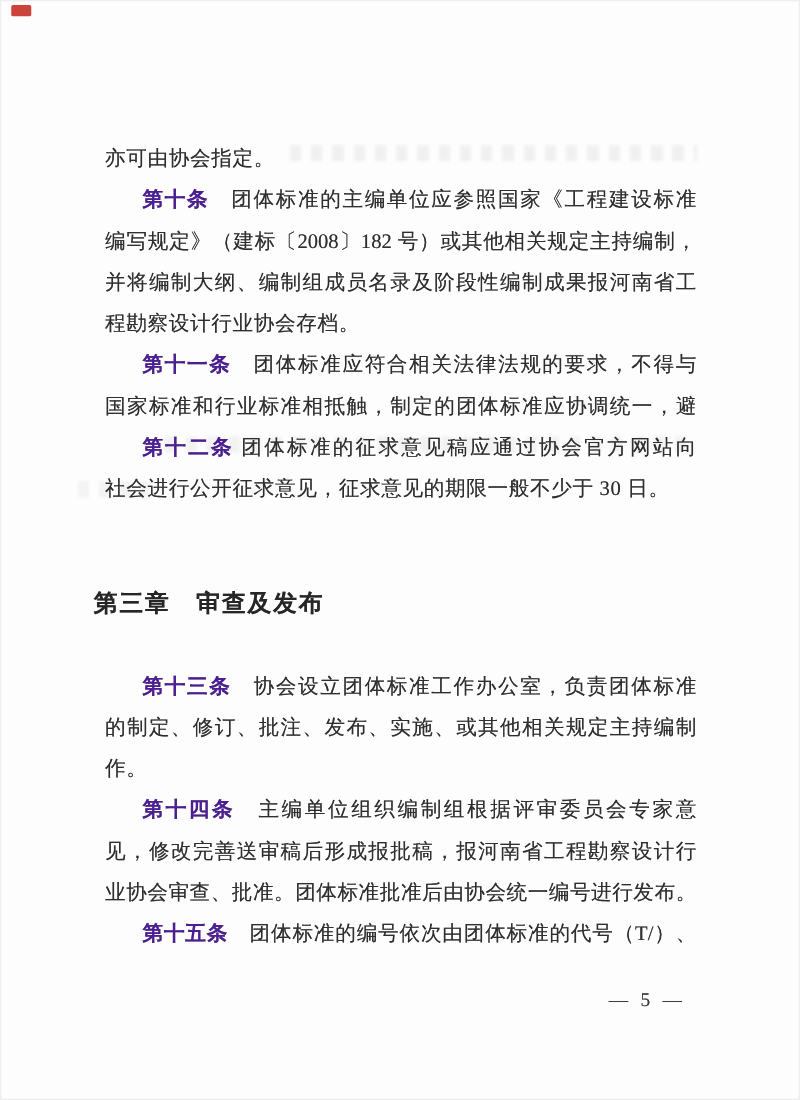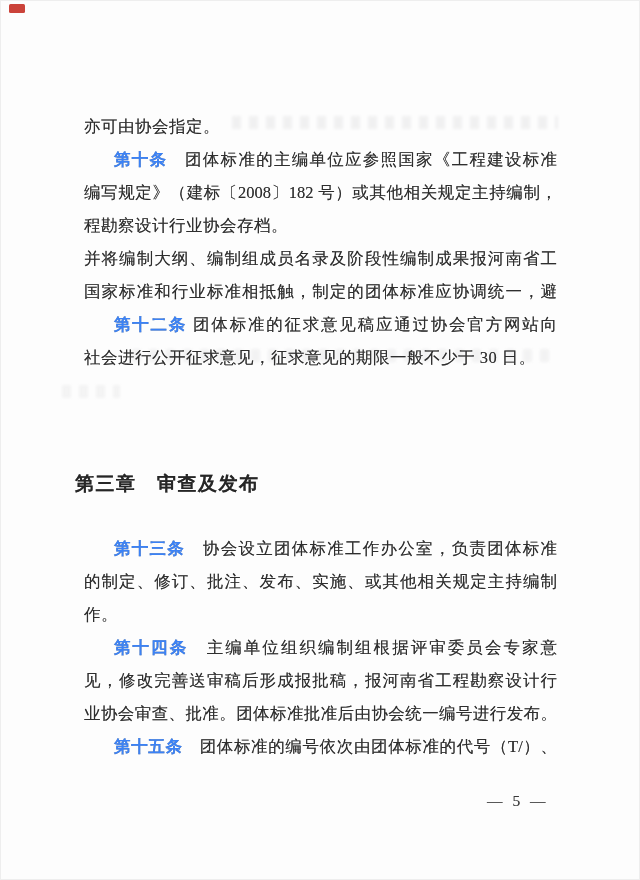--- a/index.html
+++ b/index.html
@@ -26,21 +26,21 @@
     text-shadow:0 0 .4px rgba(40,40,40,.55);
     text-align:left;
   }
   .line.just{
     letter-spacing:0;
     text-align:justify;
     text-align-last:justify;
     text-justify:inter-character;
   }
   .line.ind{padding-left:30px;}
-  .line b{font-weight:bold;color:#3b82f6;margin-top:12px;}
+  .line b{font-weight:bold;color:#4c1d95;margin-top:12px;}
   .chapter{
     position:absolute;left:75px;top:467px;width:473px;
     text-align:left;font-size:19px;font-weight:bold;
     line-height:33px;letter-spacing:1.5px;color:#262626;
     text-shadow:0 0 .4px rgba(40,40,40,.6);
   }
   .pagenum{
     position:absolute;left:487px;top:792px;
     font-size:15.5px;color:#3a3a3a;letter-spacing:3px;
     text-shadow:0 0 .3px rgba(40,40,40,.5);
@@ -64,22 +64,23 @@
   <div class="red-mark"></div>
 
   <div class="smudge s1"></div>
   <div class="smudge s2"></div>
   <div class="smudge s3"></div>
 
   <div class="tb" id="block-top">
       <div class="line">亦可由协会指定。</div>
       <div class="line just ind"><b>第十条</b>　团体标准的主编单位应参照国家《工程建设标准</div>
       <div class="line just">编写规定》（建标〔2008〕182 号）或其他相关规定主持编制，</div>
+      <div class="line just">并将编制大纲、编制组成员名录及阶段性编制成果报河南省工</div>
       <div class="line">程勘察设计行业协会存档。</div>
-      <div class="line just">并将编制大纲、编制组成员名录及阶段性编制成果报河南省工</div>
+      <div class="line just ind"><b>第十一条</b>　团体标准应符合相关法律法规的要求，不得与</div>
       <div class="line just">国家标准和行业标准相抵触，制定的团体标准应协调统一，避</div>
       <div class="line just ind"><b>第十二条</b> 团体标准的征求意见稿应通过协会官方网站向</div>
       <div class="line">社会进行公开征求意见，征求意见的期限一般不少于 30 日。</div>
     </div>
 
   <div class="chapter">第三章　审查及发布</div>
 
   <div class="tb" id="block-bottom">
       <div class="line just ind"><b>第十三条</b>　协会设立团体标准工作办公室，负责团体标准</div>
       <div class="line just">的制定、修订、批注、发布、实施、或其他相关规定主持编制</div>

